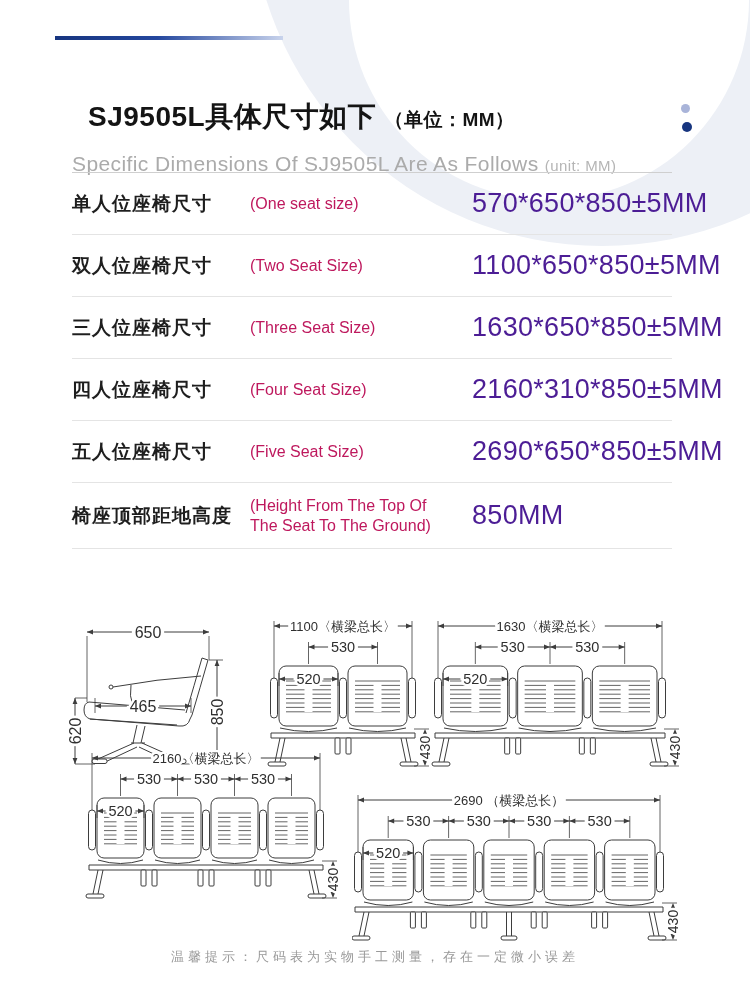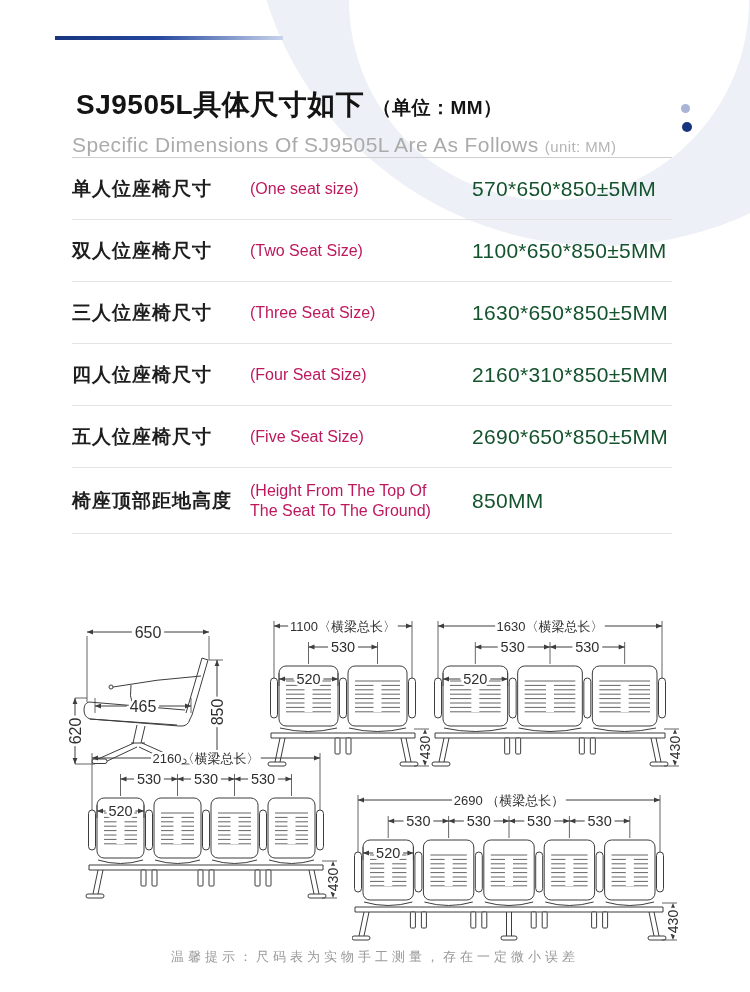--- a/index.html
+++ b/index.html
@@ -6,30 +6,30 @@
   .page{position:relative;width:750px;height:992px;background:#ffffff;overflow:hidden;
         font-family:"Liberation Sans","DejaVu Sans",sans-serif;}
   .bg-circle-light{position:absolute;left:250px;top:-458px;width:704px;height:704px;border-radius:50%;background:#edf0f6;}
   .bg-circle-white{position:absolute;left:349px;top:-200px;width:400px;height:400px;border-radius:50%;background:#ffffff;}
   .top-bar{position:absolute;left:55px;top:36px;width:228px;height:4px;
            background:linear-gradient(90deg,#17357f 0%,#24479e 45%,#c8d3ec 100%);}
   .dot{position:absolute;border-radius:50%;}
   .dot-a{left:681px;top:104px;width:9px;height:9px;background:#a9b4d9;}
   .dot-b{left:682px;top:122px;width:10px;height:10px;background:#17357f;}
   .header{position:absolute;left:72px;top:82px;}
-  .title{margin:4px;font-size:28px;font-weight:bold;color:#141414;letter-spacing:.5px;white-space:nowrap;}
+  .title{margin:16px;font-size:28px;font-weight:bold;color:#141414;letter-spacing:.5px;white-space:nowrap;}
   .title .unit{font-size:19px;}
   .subtitle{margin:9px 0 12px;font-size:21px;color:#ababab;letter-spacing:.4px;white-space:nowrap;}
   .subtitle .sub-unit{font-size:15px;color:#b5b5b5;}
-  .spec-table{position:absolute;left:72px;top:157px;width:600px;border-top:1px solid #cfcfcf;}
+  .spec-table{position:absolute;left:72px;top:172px;width:600px;border-top:1px solid #cfcfcf;}
   .spec-row{display:flex;align-items:center;border-bottom:1px solid #e4e4e4;min-height:61px;}
   .spec-row.tall{min-height:65px;}
   .cell-cn{width:178px;font-size:19px;font-weight:bold;color:#1e1e1e;letter-spacing:1px;flex-shrink:0;}
   .cell-en{width:222px;font-size:16px;color:#be185d;line-height:1.25;padding-right:26px;box-sizing:border-box;flex-shrink:0;}
-  .cell-val{flex:1;font-size:21px;color:#14532d;letter-spacing:.3px;}
+  .cell-val{flex:1;font-size:27px;color:#4c1d95;letter-spacing:.3px;}
   .diag{position:absolute;}
   .diag svg{display:block;}
   .footer{position:absolute;left:0;top:948px;width:750px;text-align:center;}
   .tip-cn{font-size:13px;color:#999999;letter-spacing:4px;}
   .tip-en{margin-top:3px;font-size:10px;color:#c6c6c6;letter-spacing:.5px;}
 </style>
 </head>
 <body>
 
 <div class="page">

